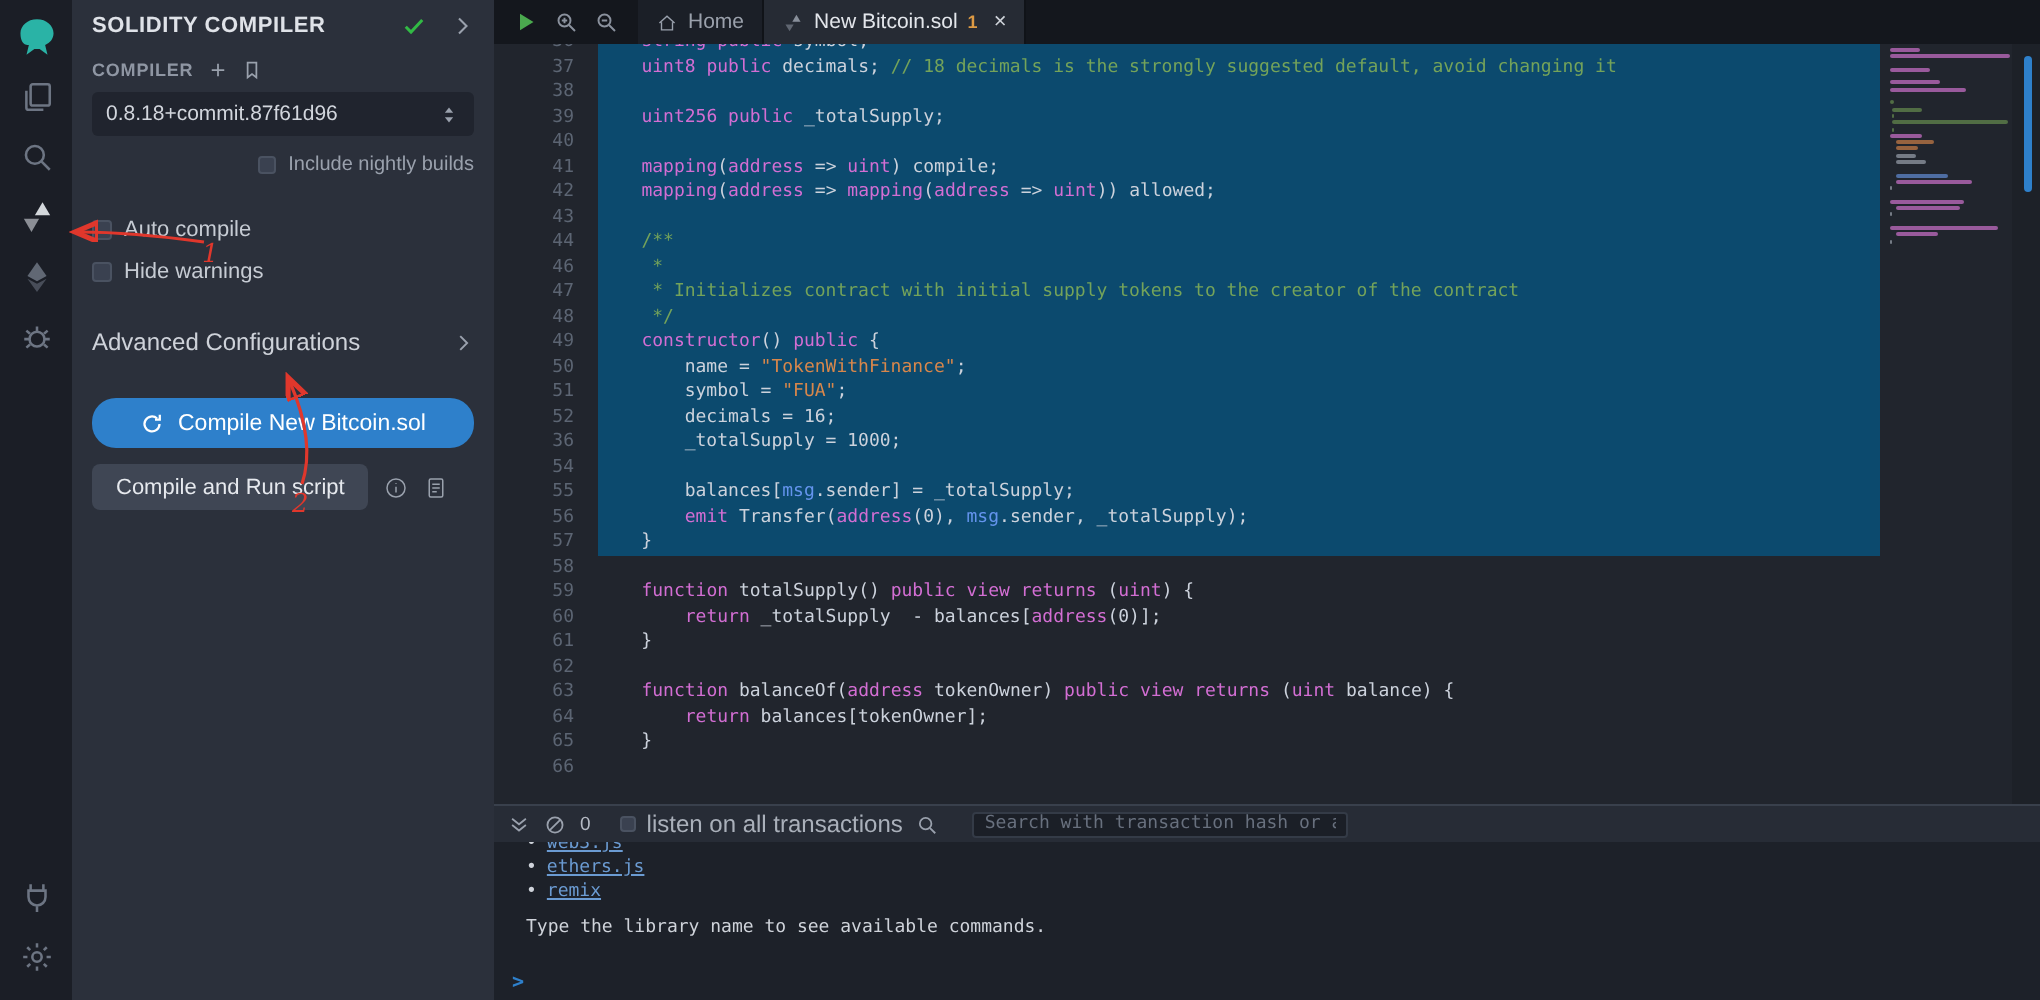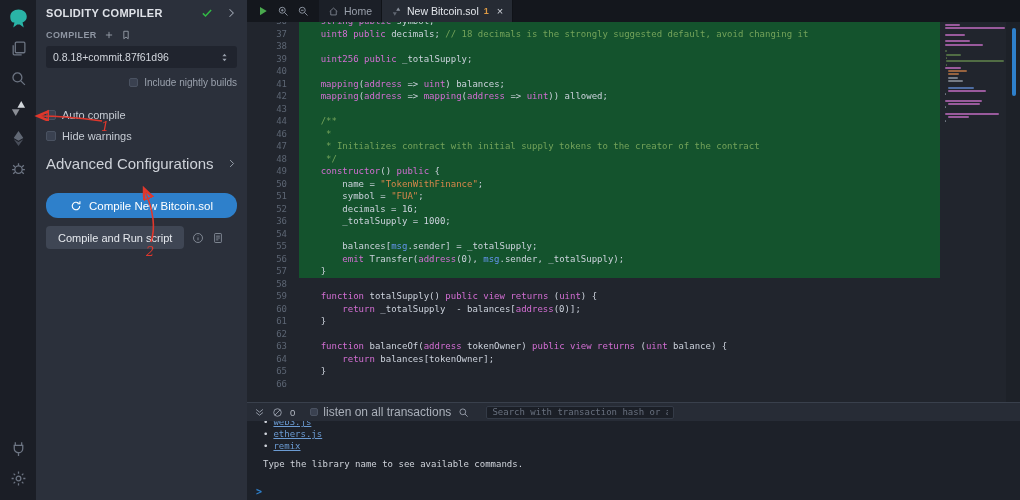--- a/index.html
+++ b/index.html
@@ -37,21 +37,21 @@
   .p-sub svg{width:10px;height:10px;stroke-width:1.4}
   .select{margin-top:6px;height:22px;background:#20242e;border-radius:3px;display:flex;align-items:center;
           justify-content:space-between;padding:0 7px;color:#d2d6dd;font-size:10.5px;cursor:pointer}
   .select svg{width:11px;height:11px}
   .cb{display:flex;align-items:center;gap:6px;font-size:11px;color:#c6cbd3;cursor:pointer}
   .cb .box{width:10px;height:10px;background:#3a4150;border:1px solid #4a5261;border-radius:2px;flex:none}
   .cb.right{justify-content:flex-end;font-size:10px;color:#9aa1ad;margin-top:9px}
   .cb.right .box{width:9px;height:9px}
   .cb.row1{margin-top:21px}
   .cb.row2{margin-top:9px}
-  .adv{display:flex;justify-content:space-between;align-items:center;margin-top:13px;font-size:15px;color:#ced2d9;cursor:pointer}
+  .adv{display:flex;justify-content:space-between;align-items:center;margin-top:22px;font-size:12px;color:#ced2d9;cursor:pointer}
   .adv svg{width:11px;height:11px;color:#9aa1ad}
   .btn-primary{margin-top:21px;width:100%;height:25px;background:var(--accent-blue);border:none;border-radius:12px;
                color:#fff;font-size:11.5px;font-family:inherit;display:flex;align-items:center;justify-content:center;gap:7px;cursor:pointer}
   .btn-primary svg{width:12px;height:12px}
   .run-row{display:flex;align-items:center;gap:8px;margin-top:8px}
   .btn-secondary{height:23px;padding:0 12px;background:#3f4654;border:none;border-radius:4px;color:#e6e9ee;
                  font-size:11px;font-family:inherit;cursor:pointer}
   .run-row .icon svg{width:12px;height:12px}
 
   
@@ -65,21 +65,21 @@
   .tab.active{background:#262b34;color:#e3e6eb}
   .tab svg{width:11px;height:11px}
   .tab-badge{color:#dd9a44;font-size:9px;font-weight:700}
   .tab-close{color:#cfd3da;font-size:11px;margin-left:3px;line-height:1}
 
   .editor{position:absolute;top:22px;left:0;right:0;bottom:98px;overflow:hidden}
   .code{position:absolute;left:0;top:-7px;right:80px;font-family:"DejaVu Sans Mono",monospace;font-size:9px}
   .line{display:flex;height:12.5px;line-height:12.6px}
   .ln{width:52px;text-align:right;padding-right:12px;color:#5c6573;flex:none}
   .lc{flex:1;white-space:pre}
-  .lc.hl{background:#14532d}
+  .lc.hl{background:#0c4a6e}
   .tok-p{color:#ccd2dc}
   .tok-k{color:var(--code-keyword)}
   .tok-c{color:var(--code-comment)}
   .tok-s{color:var(--code-string)}
   .tok-b{color:var(--code-builtin)}
   .minimap{position:absolute;right:14px;top:2px;width:64px;bottom:0;opacity:.8}
   .mm-line{height:2px;margin-bottom:1.3px;border-radius:1px}
   .vscroll{position:absolute;right:0;top:0;width:14px;bottom:0;background:#1d2128}
   .vthumb{position:absolute;top:6px;right:4px;width:4px;height:68px;background:var(--accent-blue);border-radius:2px}
 
@@ -311,21 +311,21 @@
           <div class="line">
             <span class="ln">39</span>
             <span class="lc hl"><span class="tok-p">    </span><span class="tok-k">uint256</span><span class="tok-p"> </span><span class="tok-k">public</span><span class="tok-p"> _totalSupply;</span></span>
           </div>
           <div class="line">
             <span class="ln">40</span>
             <span class="lc hl"></span>
           </div>
           <div class="line">
             <span class="ln">41</span>
-            <span class="lc hl"><span class="tok-p">    </span><span class="tok-k">mapping</span><span class="tok-p">(</span><span class="tok-k">address</span><span class="tok-p"> =&gt; </span><span class="tok-k">uint</span><span class="tok-p">) balances;</span></span>
+            <span class="lc hl"><span class="tok-p">    </span><span class="tok-k">mapping</span><span class="tok-p">(</span><span class="tok-k">address</span><span class="tok-p"> =&gt; </span><span class="tok-k">uint</span><span class="tok-p">) compile;</span></span>
           </div>
           <div class="line">
             <span class="ln">42</span>
             <span class="lc hl"><span class="tok-p">    </span><span class="tok-k">mapping</span><span class="tok-p">(</span><span class="tok-k">address</span><span class="tok-p"> =&gt; </span><span class="tok-k">mapping</span><span class="tok-p">(</span><span class="tok-k">address</span><span class="tok-p"> =&gt; </span><span class="tok-k">uint</span><span class="tok-p">)) allowed;</span></span>
           </div>
           <div class="line">
             <span class="ln">43</span>
             <span class="lc hl"></span>
           </div>
           <div class="line">

